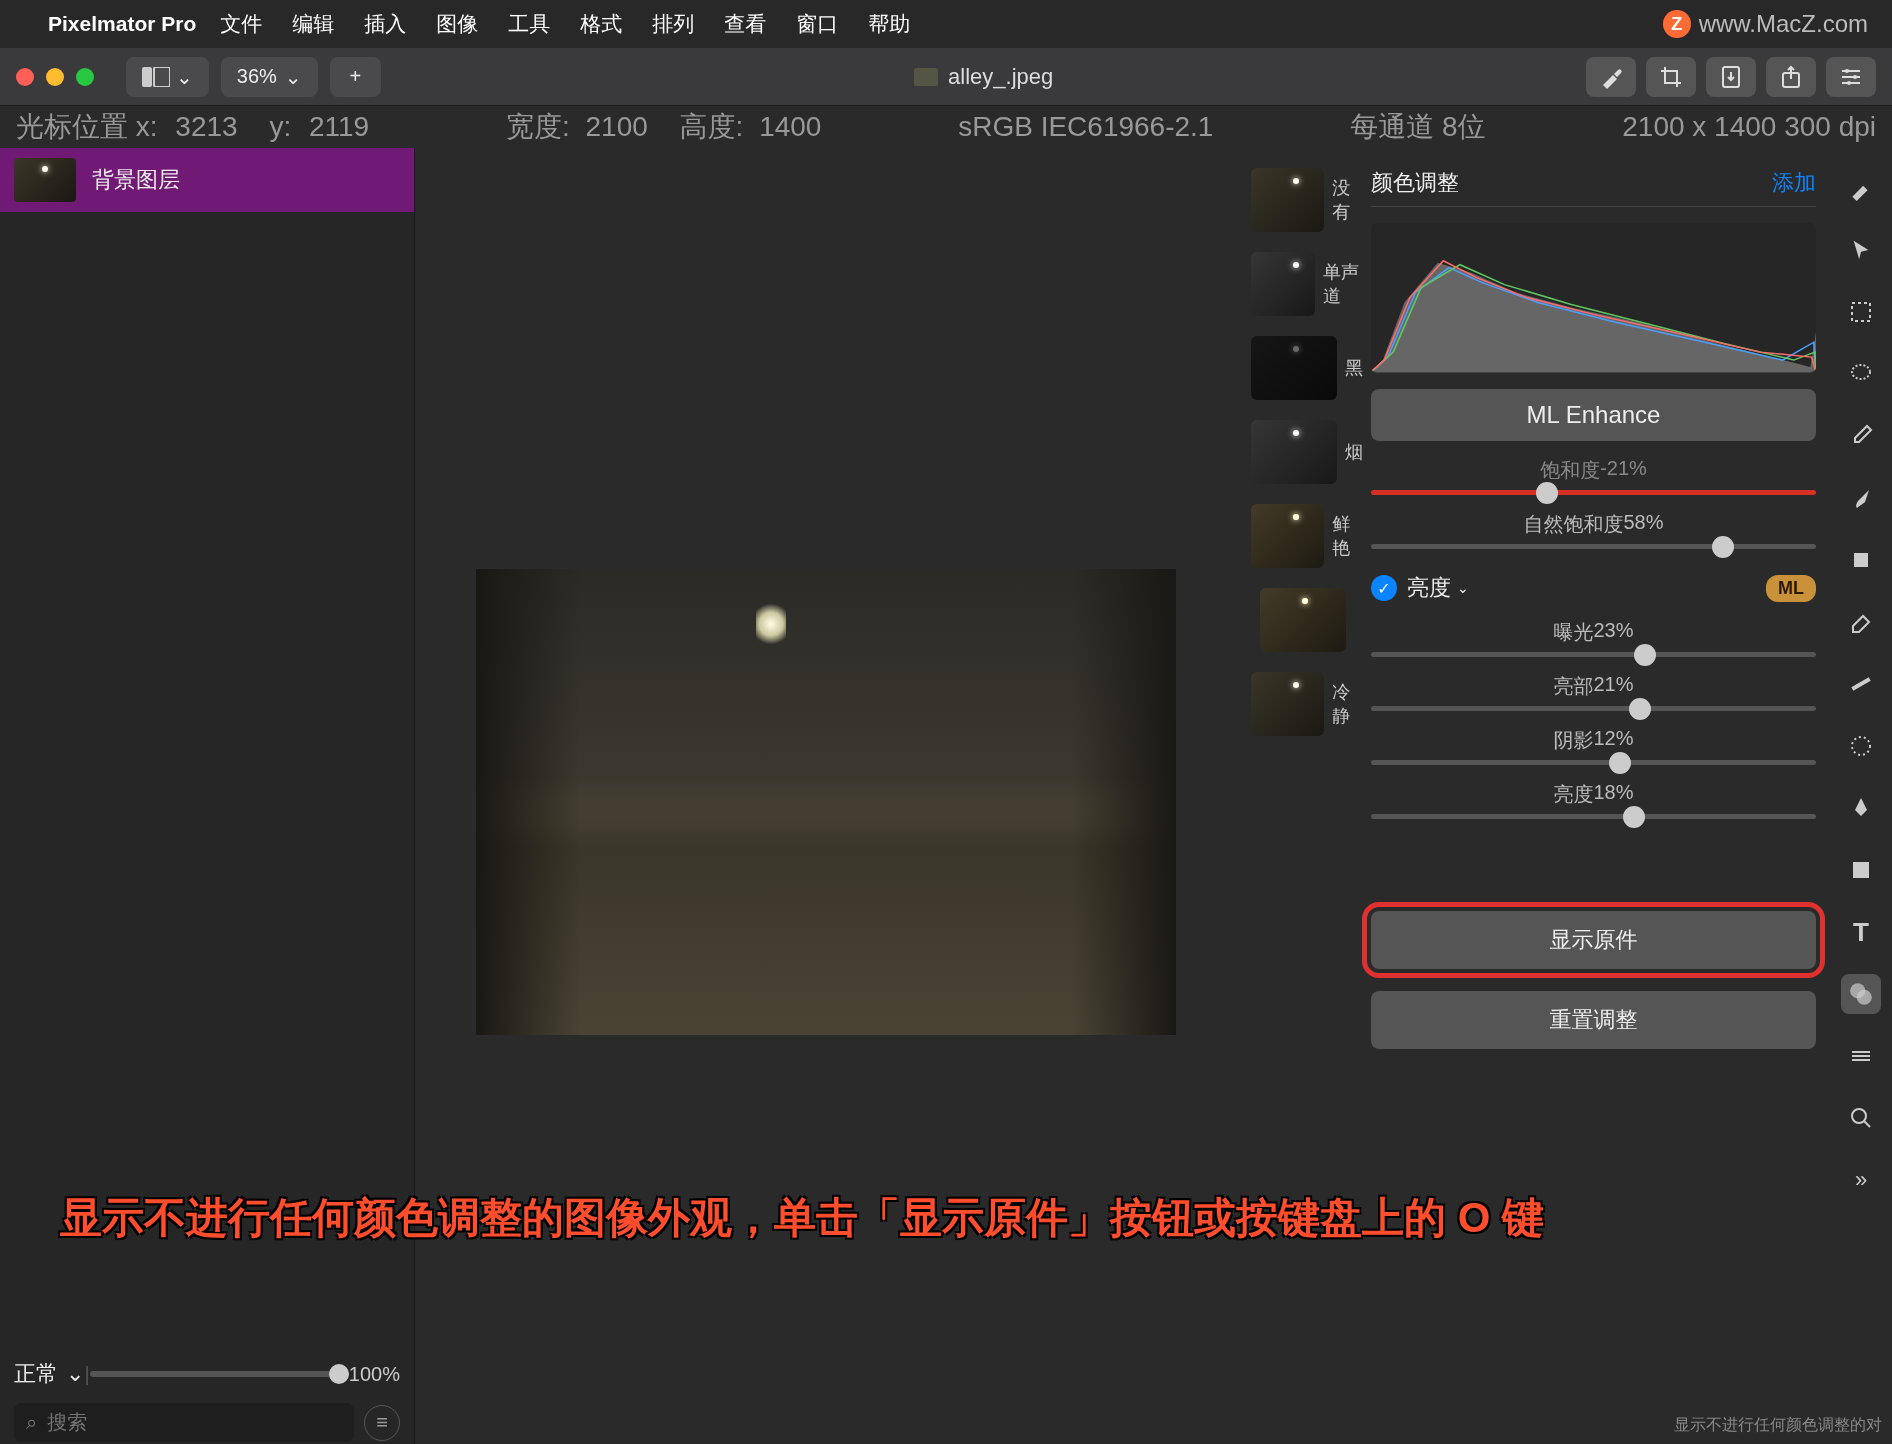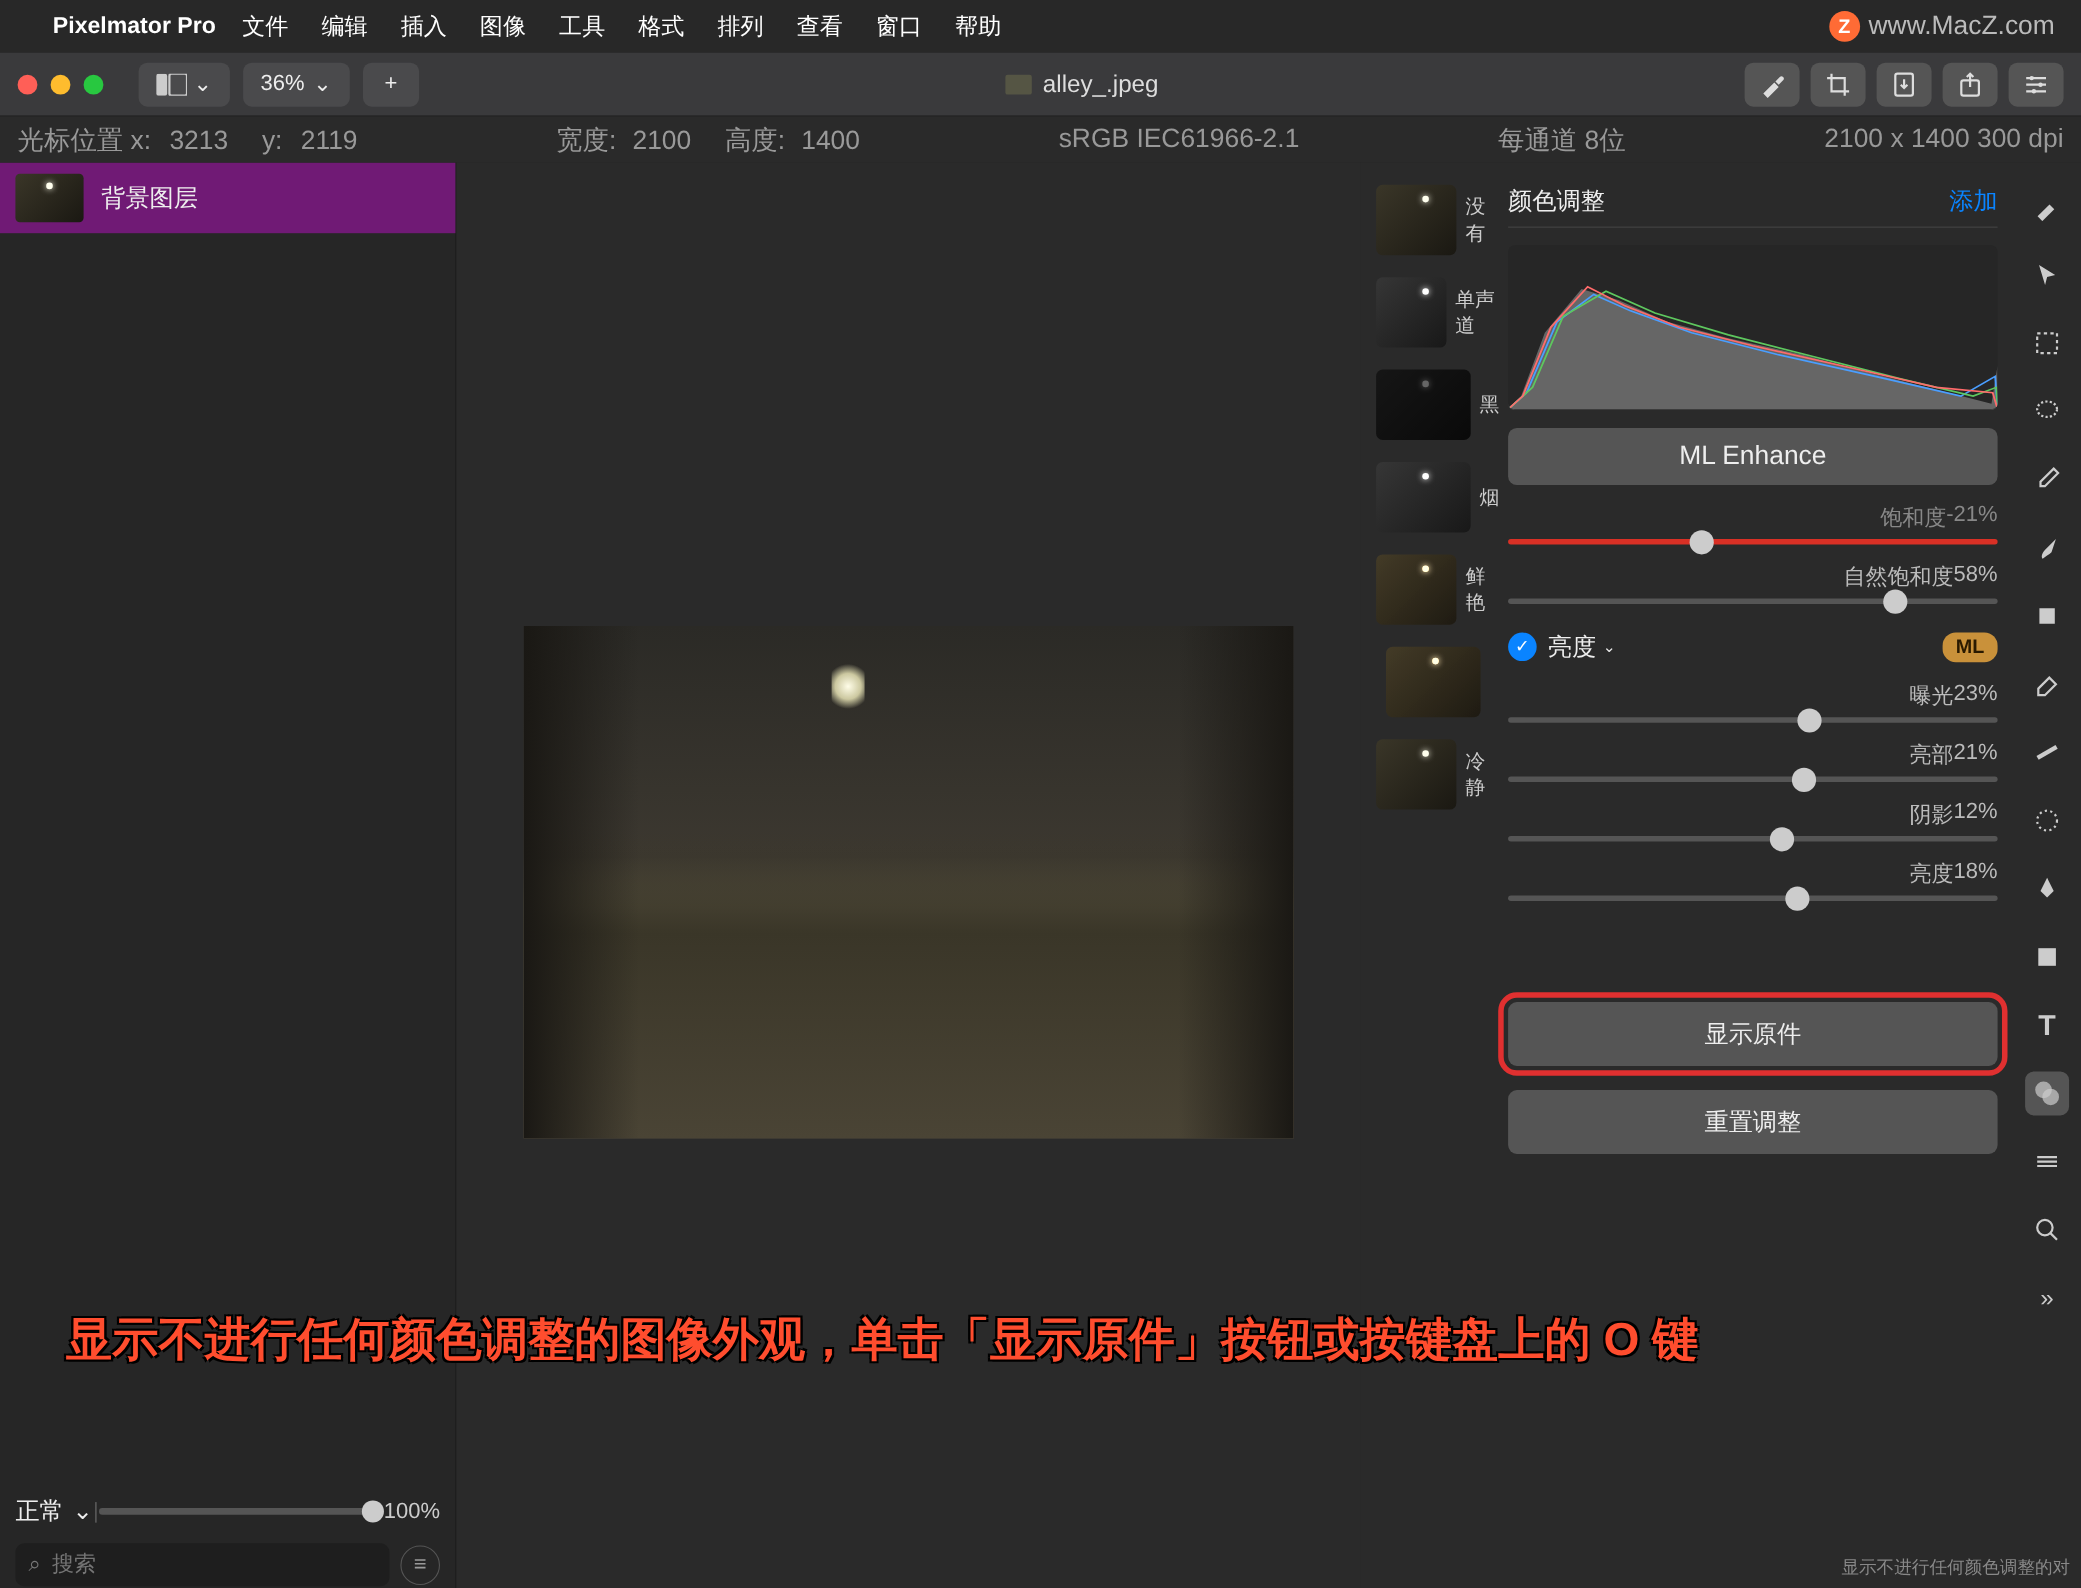--- a/index.html
+++ b/index.html
@@ -21,21 +21,21 @@
 .traffic .y { background: #febc2e; }
 .traffic .g { background: #28c840; }
 .btn { background: #555; border-radius: 8px; padding: 6px 16px; color: #eee; font-size: 20px; display:flex; align-items:center; height:40px; }
 .btn.dark { background: #4a4a4c; }
 .toolbar .title { flex: 1; text-align: center; color: #ddd; font-size: 22px; display:flex; align-items:center; justify-content:center; gap:10px;}
 .toolbar .title .thumb-tiny { width:24px; height:18px; background:#554; border-radius:2px;}
 .toolbar-right { display: flex; gap: 10px; }
 .icon-btn { width: 50px; height: 40px; background: #555; border-radius: 8px; display:flex; align-items:center; justify-content:center; color:#ddd;}
 
 
-.infobar { height: 42px; background: #2a2a2a; display: flex; align-items: center; padding: 1px 16px; color: #999; font-size: 24px; gap: 60px; }
+.infobar { height: 42px; background: #2a2a2a; display: flex; align-items: center; padding: 1px 16px; color: #999; font-size: 28px; gap: 60px; }
 .infobar .info-item { white-space: nowrap; }
 .infobar .spacer { flex:1; }
 
 
 .main { display: flex; height: calc(1444px - 36px - 58px - 42px); }
 
 
 .layers { width: 415px; background: #262626; border-right: 1px solid #1a1a1a; display:flex; flex-direction:column;}
 .layer-item { display: flex; align-items: center; padding: 10px 14px; background: #701a75; gap: 16px; }
 .layer-thumb { width: 62px; height: 44px; background: linear-gradient(135deg,#3a3628,#1a1812); border-radius: 4px; position:relative;}
@@ -74,21 +74,21 @@
 .section-header { display:flex; justify-content:space-between; align-items:center; padding-bottom:8px; border-bottom:1px solid #444;}
 .section-header .title-txt { color:#eee; font-size:22px; font-weight:500;}
 .section-header .add-link { color:#0a84ff; font-size:22px;}
 
 .histogram { height:150px; background:#262626; border-radius:6px; position:relative; overflow:hidden; border-bottom:1px solid #444;}
 .histogram svg { width:100%; height:100%;}
 
 .ml-btn { background:#555; border-radius:8px; padding:12px; text-align:center; color:#eee; font-size:24px;}
 
 .slider-row { display:flex; flex-direction:column; gap:6px;}
-.slider-label-row { display:flex; justify-content:flex-end; color:#bbb; font-size:20px;}
+.slider-label-row { display:flex; justify-content:center; color:#bbb; font-size:20px;}
 .slider-track { height:5px; background:#555; border-radius:3px; position:relative;}
 .slider-knob { position:absolute; top:-8px; width:22px; height:22px; background:#ccc; border-radius:50%; transform:translateX(-50%);}
 
 .group-header { display:flex; align-items:center; gap:10px; margin-top:8px;}
 .check-badge { width:26px; height:26px; border-radius:50%; background:#0a84ff; display:flex; align-items:center; justify-content:center; color:#fff; font-size:16px;}
 .group-title { color:#eee; font-size:22px; display:flex; align-items:center; gap:6px;}
 .ml-badge { margin-left:auto; background:#c9913a; color:#2a1a00; padding:3px 12px; border-radius:12px; font-size:18px; font-weight:600;}
 
 .big-btn { background:#555; border-radius:8px; padding:14px; text-align:center; color:#eee; font-size:22px; }
 .big-btn.highlighted { outline:5px solid #e03030; outline-offset:4px;}

